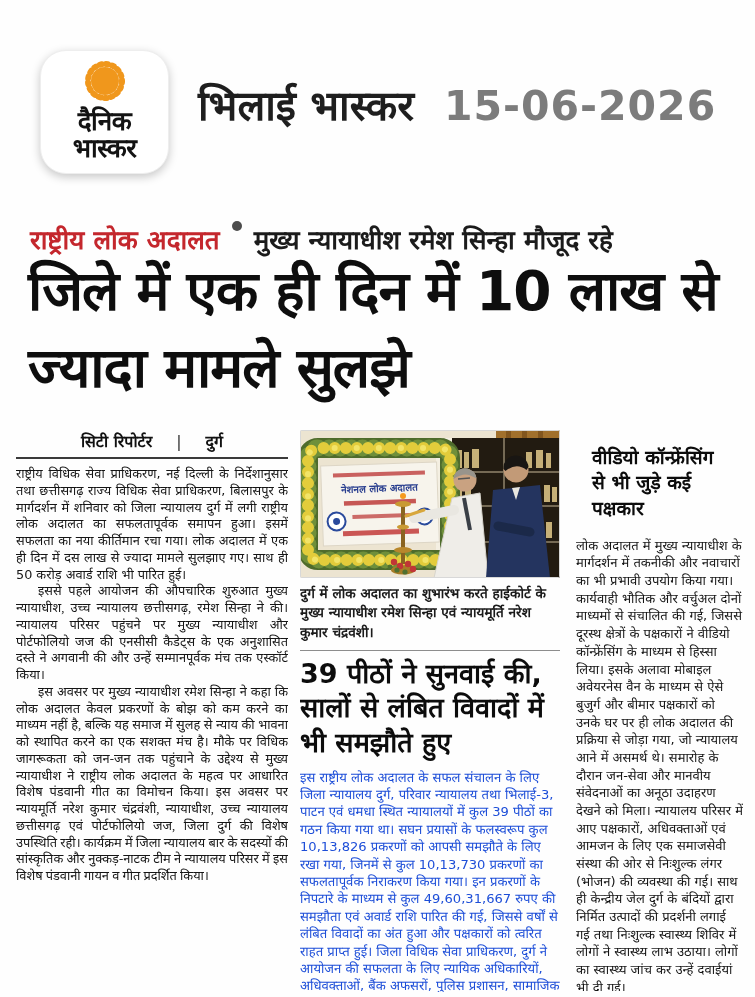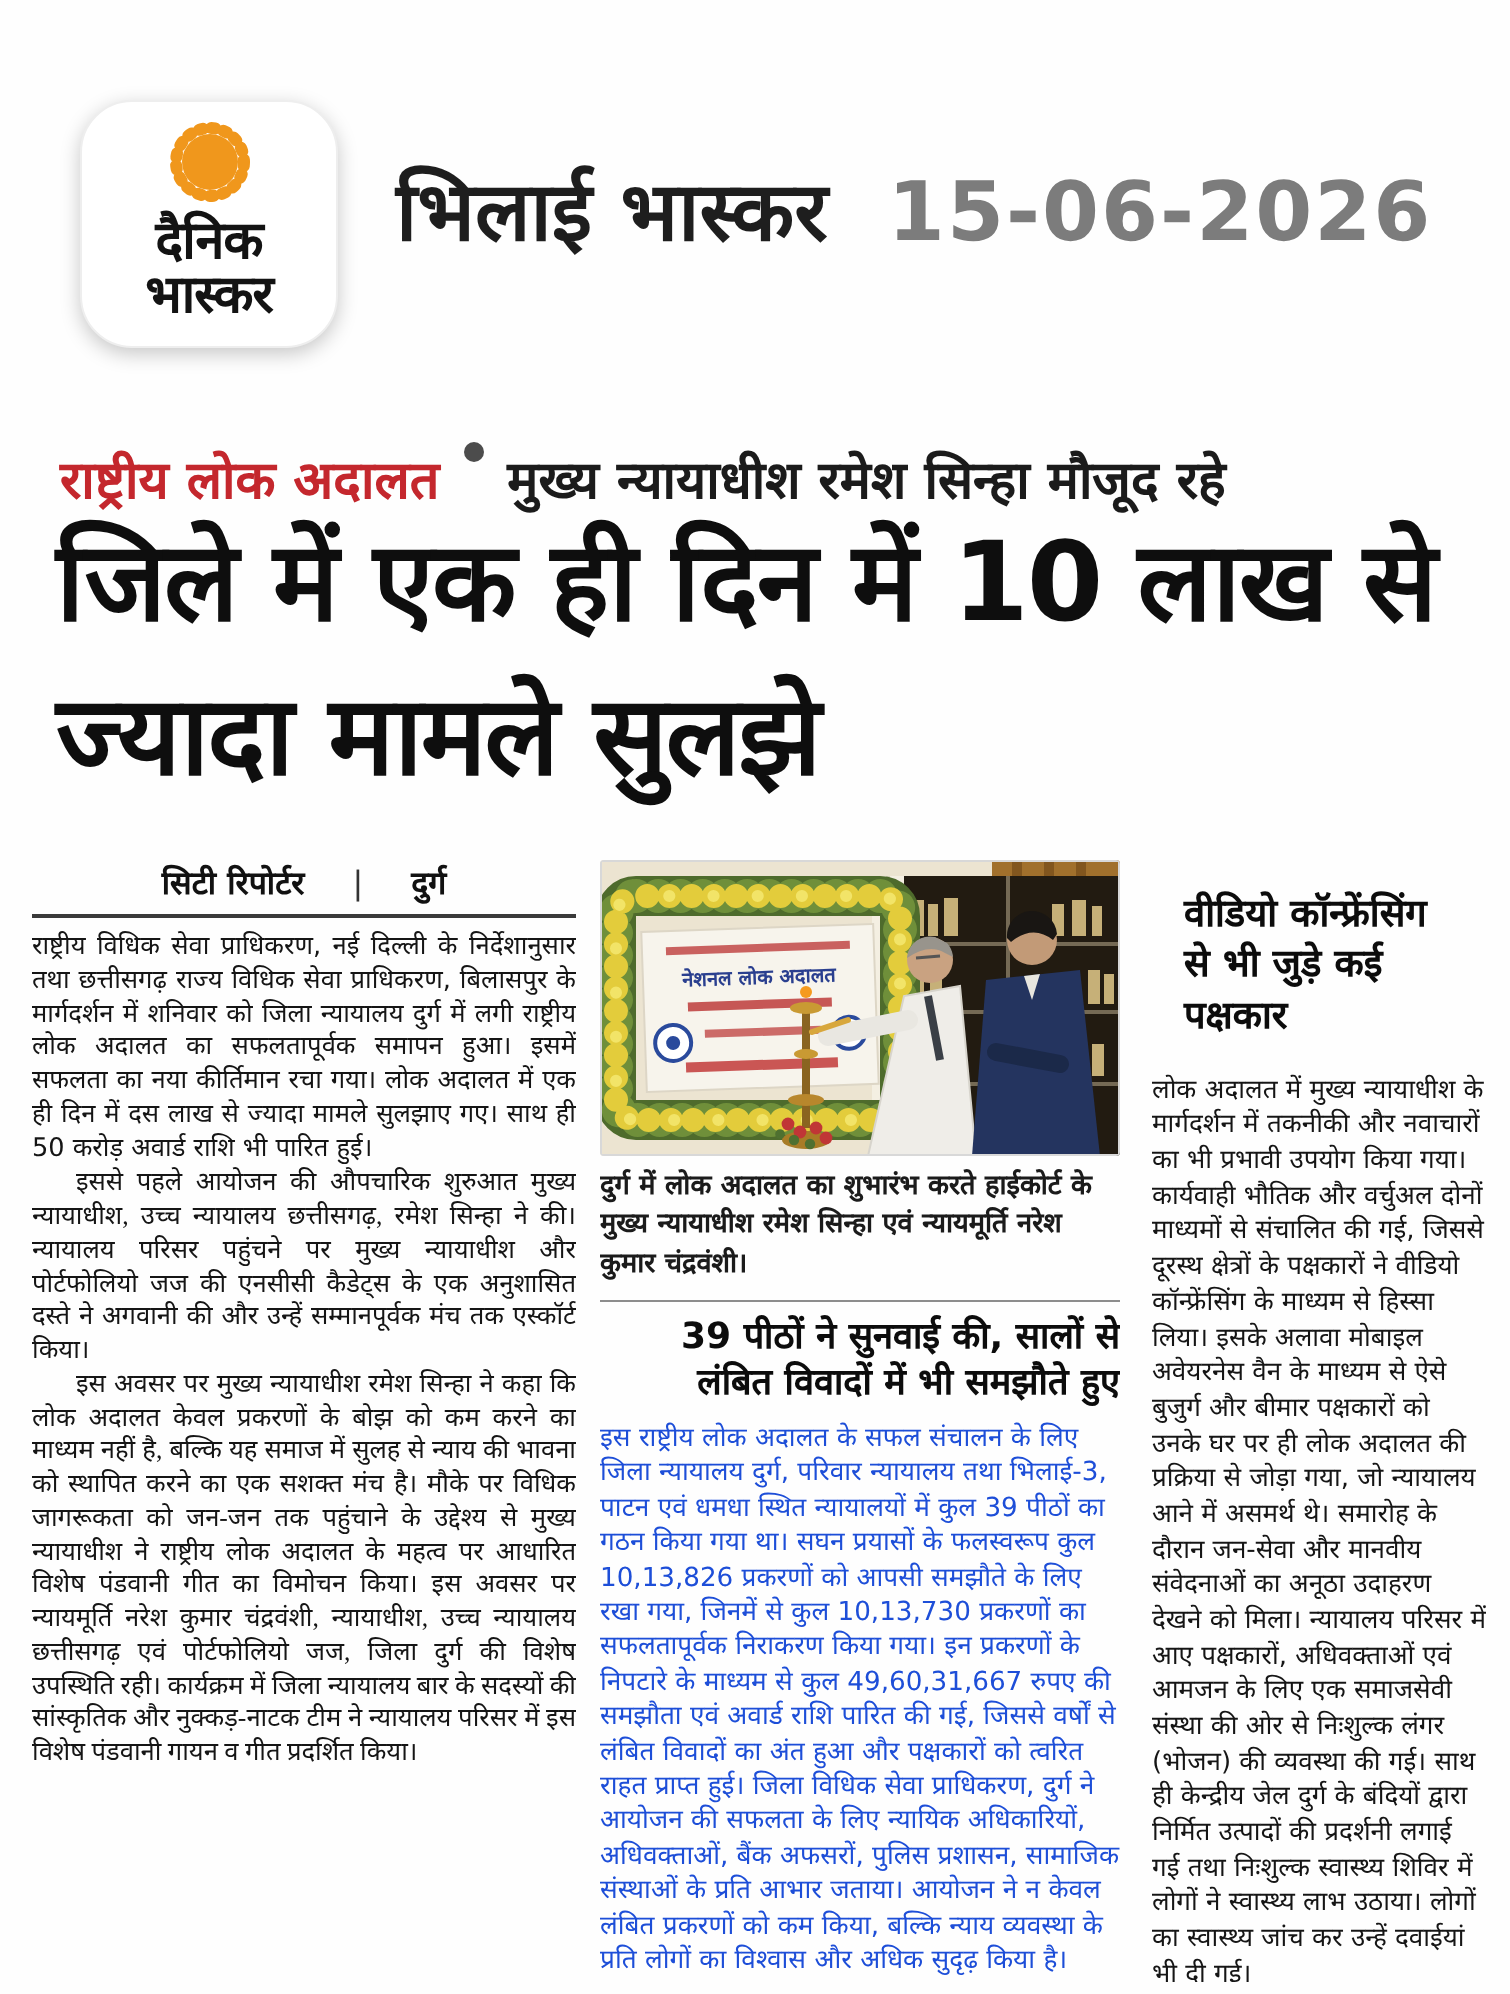--- a/index.html
+++ b/index.html
@@ -38,21 +38,21 @@
   .byline{display:flex;justify-content:center;align-items:center;gap:24px;font-size:16px;font-weight:700;color:#111;}
   .byline .pipe{font-weight:400;color:#333;}
   .byline-rule{border:none;border-top:2px solid #3a3a3a;margin:5px 0 7px 0;}
   .col-left p{margin:0;font-size:12.8px;line-height:1.31;text-align:justify;color:#151515;}
   .col-left p + p{text-indent:22px;font-family:Liberation Serif, serif;}
 
   .col-mid{left:300px;width:260px;height:562px;overflow:hidden;}
   .photo{width:260px;height:148px;display:block;border-radius:2px;}
   .caption{margin-top:6px;font-size:13.6px;font-weight:700;line-height:1.42;color:#1b1b1b;}
   .mid-divider{border:none;border-top:1px solid #8d8d8d;margin:8px 0 6px 0;}
-  .subhead-mid{font-size:18px;font-weight:700;line-height:1.28;color:#0c0c0c;margin:0;text-align:right;}
+  .subhead-mid{font-size:27px;font-weight:700;line-height:1.28;color:#0c0c0c;margin:0;}
   .mid-body{margin:8px 0 0 0;font-size:13.1px;line-height:1.33;color:#1d4ed8;}
 
   .col-right{left:576px;width:167px;top:429px;height:562px;overflow:hidden;}
   .subhead-right{font-size:19px;font-weight:700;line-height:1.33;color:#0c0c0c;margin:16px;}
   .right-body{margin:9px 0 0 0;font-size:13px;line-height:1.36;color:#151515;}
 </style>
 </head>
 <body>
 
 <div class="page">

